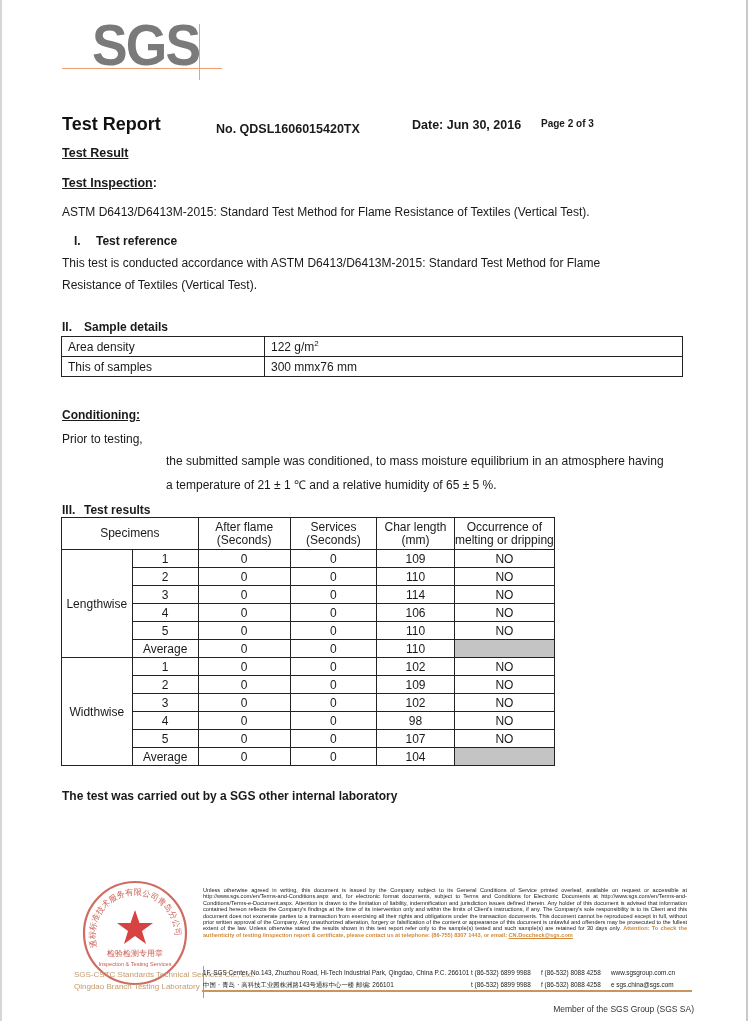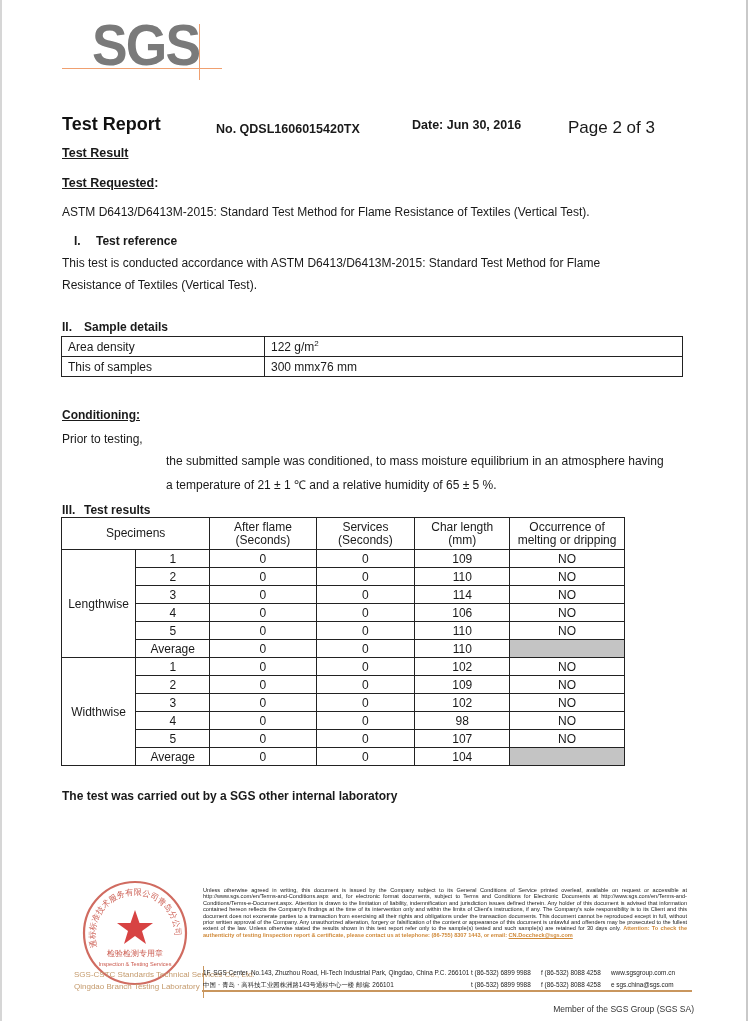--- a/index.html
+++ b/index.html
@@ -20,36 +20,36 @@
     transform:scaleX(0.92); transform-origin:left top;
   }
   .logo-hline { position:absolute; left:0; top:64px; width:160px; height:1px; background:#f0a070; }
   .logo-vline { position:absolute; left:137px; top:20px; width:1px; height:56px; background:#f0a070; }
 
   
   .hdr { position:absolute; top:114px; left:62px; width:630px; height:22px; }
   .hdr-title { position:absolute; left:0; top:0; font-size:18px; font-weight:bold; color:#111; }
   .hdr-no { position:absolute; left:154px; top:8px; font-size:12.5px; font-weight:bold; }
   .hdr-date { position:absolute; left:350px; top:4px; font-size:12.5px; font-weight:bold; }
-  .hdr-page { position:absolute; left:506px; top:4px; font-size:17px; font-weight:normal; }
+  .hdr-page { position:absolute; left:479px; top:4px; font-size:10px; font-weight:bold; }
 
   .abs { position:absolute; }
   .u-head { font-size:12.5px; font-weight:bold; text-decoration:underline; }
   .body-text { font-size:12px; color:#1a1a1a; }
   .sec-head { font-size:12px; font-weight:bold; }
   .sec-num { display:inline-block; width:22px; }
 
   
   table { border-collapse:collapse; }
   .sample-tbl { position:absolute; left:61px; top:336px; width:622px; }
   .sample-tbl td { border:1.5px solid #222; font-size:12px; height:19px; padding:0 6px; }
   .sample-tbl td.k { width:190px; }
 
   
-  .res-tbl { position:absolute; left:61px; top:517px; width:564px; }
+  .res-tbl { position:absolute; left:61px; top:517px; width:494px; }
   .res-tbl th, .res-tbl td { border:1.5px solid #222; font-size:12px; text-align:center; font-weight:normal; padding:0; }
   .res-tbl th { height:31px; line-height:13px; }
   .res-tbl td { height:17px; }
   .res-tbl .c-grp { width:76px; }
   .res-tbl .c-spec { width:80px; }
   .res-tbl .c-af { width:117px; }
   .res-tbl .c-ag { width:108px; }
   .res-tbl .c-cl { width:108px; }
   .res-tbl .c-oc { width:126px; }
   .res-tbl td.gray { background:#c4c4c4; }
@@ -85,21 +85,21 @@
 <div class="hdr">
   <div class="hdr-title">Test Report</div>
   <div class="hdr-no">No. QDSL1606015420TX</div>
   <div class="hdr-date">Date: Jun 30, 2016</div>
   <div class="hdr-page">Page 2 of 3</div>
 </div>
 
 <div class="abs u-head" style="left:62px;top:146px;">Test Result</div>
 
 <div class="abs" style="left:62px;top:176px;font-size:12.5px;font-weight:bold;">
-  <span style="text-decoration:underline;">Test Requested</span><span>:</span>
+  <span style="text-decoration:underline;">Test Inspection</span><span>:</span>
 </div>
 
 <div class="abs body-text" style="left:62px;top:205px;">ASTM D6413/D6413M-2015: Standard Test Method for Flame Resistance of Textiles (Vertical Test).</div>
 
 <div class="abs sec-head" style="left:74px;top:234px;">
   <span class="sec-num">I.</span><span>Test reference</span>
 </div>
 <div class="abs body-text" style="left:62px;top:256px;">This test is conducted accordance with ASTM D6413/D6413M-2015: Standard Test Method for Flame</div>
 <div class="abs body-text" style="left:62px;top:278px;">Resistance of Textiles (Vertical Test).</div>
 

